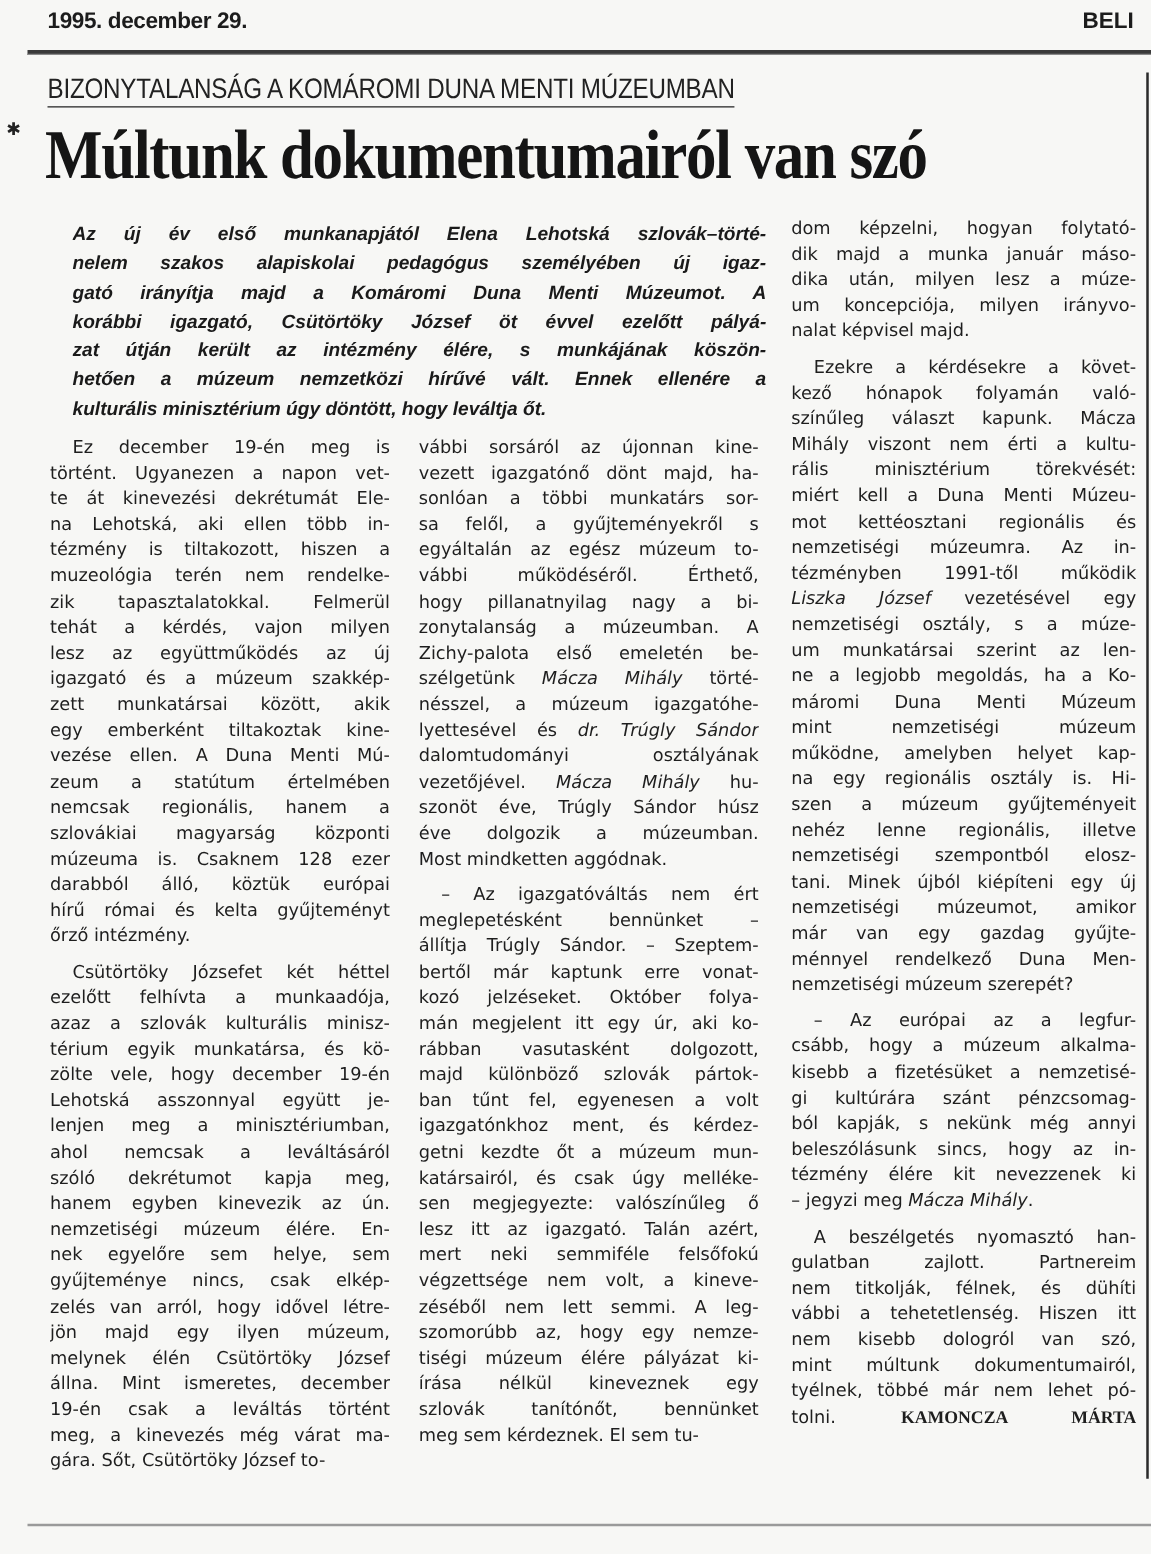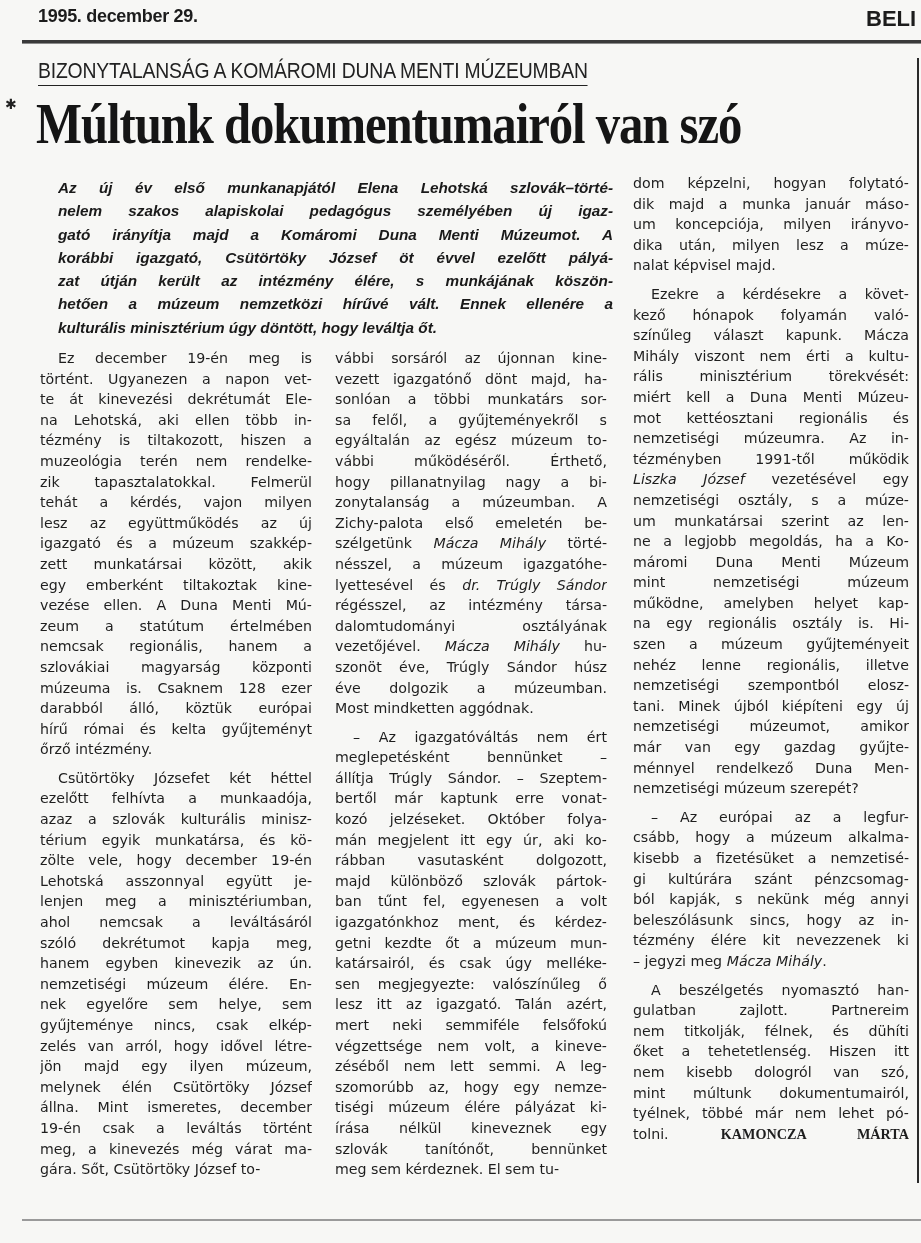--- a/index.html
+++ b/index.html
@@ -12,21 +12,21 @@
   }
   .date {
     position: absolute; left: 38px; top: 6px;
     font-family: "Liberation Sans", sans-serif;
     font-weight: bold; font-size: 18px; letter-spacing: -0.3px;
     color: #1c1c1c;
   }
   .section {
     position: absolute; left: 866px; top: 6px;
     font-family: "Liberation Sans", sans-serif;
-    font-weight: bold; font-size: 22px; color: #1c1c1c;
+    font-weight: bold; font-size: 18px; color: #1c1c1c;
   }
   .top-rule {
     position: absolute; left: 22px; right: 0; top: 40px;
     height: 3px; background: #3a3a3a;
     border-bottom: 1px solid #8a8a8a;
   }
   .right-rule {
     position: absolute; left: 917px; top: 58px; width: 2px; height: 1125px;
     background: #2a2a2a;
   }
@@ -159,21 +159,20 @@
       <span class="ln">sonlóan a többi munkatárs sor-</span>
       <span class="ln">sa felől, a gyűjteményekről s</span>
       <span class="ln">egyáltalán az egész múzeum to-</span>
       <span class="ln">vábbi működéséről. Érthető,</span>
       <span class="ln">hogy pillanatnyilag nagy a bi-</span>
       <span class="ln">zonytalanság a múzeumban. A</span>
       <span class="ln">Zichy-palota első emeletén be-</span>
       <span class="ln">szélgetünk <i>Mácza Mihály</i> törté-</span>
       <span class="ln">nésszel, a múzeum igazgatóhe-</span>
       <span class="ln">lyettesével és <i>dr. Trúgly Sándor</i></span>
-      <span class="ln">régésszel, az intézmény társa-</span>
       <span class="ln">dalomtudományi osztályának</span>
       <span class="ln">vezetőjével. <i>Mácza Mihály</i> hu-</span>
       <span class="ln">szonöt éve, Trúgly Sándor húsz</span>
       <span class="ln">éve dolgozik a múzeumban.</span>
       <span class="ln last">Most mindketten aggódnak.</span>
     </div>
     <div class="para-gap"></div>
     <div>
       <span class="ln indent">– Az igazgatóváltás nem ért</span>
       <span class="ln">meglepetésként bennünket –</span>
@@ -196,22 +195,22 @@
       <span class="ln">tiségi múzeum élére pályázat ki-</span>
       <span class="ln">írása nélkül kineveznek egy</span>
       <span class="ln">szlovák tanítónőt, bennünket</span>
       <span class="ln last">meg sem kérdeznek. El sem tu-</span>
     </div>
   </div>
 <div class="col col3" id="col2">
     <div>
       <span class="ln">dom képzelni, hogyan folytató-</span>
       <span class="ln">dik majd a munka január máso-</span>
+      <span class="ln">dika után, milyen lesz a múze-</span>
       <span class="ln">um koncepciója, milyen irányvo-</span>
-      <span class="ln">dika után, milyen lesz a múze-</span>
       <span class="ln last">nalat képvisel majd.</span>
     </div>
     <div class="para-gap"></div>
     <div>
       <span class="ln indent">Ezekre a kérdésekre a követ-</span>
       <span class="ln">kező hónapok folyamán való-</span>
       <span class="ln">színűleg választ kapunk. Mácza</span>
       <span class="ln">Mihály viszont nem érti a kultu-</span>
       <span class="ln">rális minisztérium törekvését:</span>
       <span class="ln">miért kell a Duna Menti Múzeu-</span>
@@ -244,21 +243,21 @@
       <span class="ln">ból kapják, s nekünk még annyi</span>
       <span class="ln">beleszólásunk sincs, hogy az in-</span>
       <span class="ln">tézmény élére kit nevezzenek ki</span>
       <span class="ln last">– jegyzi meg <i>Mácza Mihály</i>.</span>
     </div>
     <div class="para-gap"></div>
     <div>
       <span class="ln indent">A beszélgetés nyomasztó han-</span>
       <span class="ln">gulatban zajlott. Partnereim</span>
       <span class="ln">nem titkolják, félnek, és dühíti</span>
-      <span class="ln">őket a tehetetlenség. Hiszen itt</span>
+      <span class="ln">vábbi a tehetetlenség. Hiszen itt</span>
       <span class="ln">nem kisebb dologról van szó,</span>
       <span class="ln">mint múltunk dokumentumairól,</span>
       <span class="ln">tyélnek, többé már nem lehet pó-</span>
       <span class="ln last" style="text-align-last: justify;">tolni. <span class="byline">KAMONCZA MÁRTA</span></span>
     </div>
   </div>
 
 <div class="bottom-rule"></div>
 
 </body></html>

